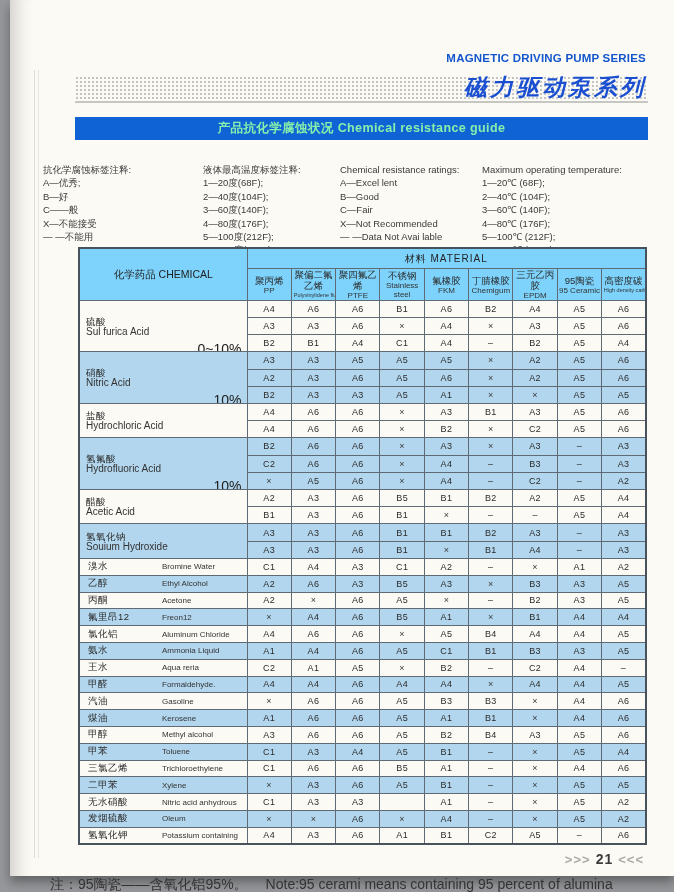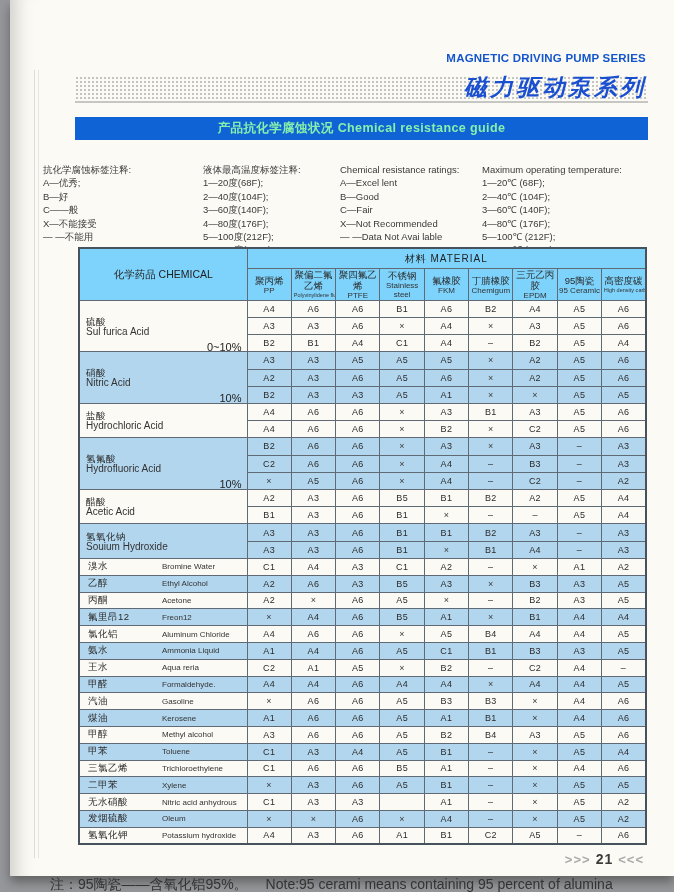--- a/index.html
+++ b/index.html
@@ -67,21 +67,21 @@
   thead tr.mats{height:32px;}
   tbody tr{height:16.8px;}
   tbody tr.band-blue td{background:#b2d6ee;}
   tbody tr.band-white td{background:#fbfaf5;}
   td.chem-cell{text-align:left;padding:0;}
   .cc-wrap{display:flex;width:100%;}
   .cc-name{flex:1;display:flex;flex-direction:column;justify-content:center;padding-left:6px;min-width:0;}
   .cc-name .zh{font-size:9.5px;line-height:11px;letter-spacing:.5px;}
   .cc-name .en{font-size:10px;line-height:10px;color:#333;}
   .cc-pcts{display:flex;flex-direction:column;width:58px;}
-  .cc-pcts .pct{flex:1;display:flex;align-items:center;justify-content:flex-end;padding-right:5px;font-size:11px;color:#222;margin-top:40px;}
+  .cc-pcts .pct{flex:1;display:flex;align-items:center;justify-content:flex-end;padding-right:5px;font-size:14px;color:#222;margin-top:40px;}
   .cc-single{display:flex;align-items:center;padding-left:8px;}
   .cc-single .zh{width:74px;font-size:9.5px;letter-spacing:.5px;flex:none;}
   .cc-single .en{font-size:8px;color:#333;white-space:nowrap;}
   td.val{font-size:9px;letter-spacing:.4px;}
   td.val.x{font-size:9px;color:#3c3c3c;}
   
   .foot-note{
     position:absolute;left:40px;top:876px;font-size:14px;color:#333;
   }
   .foot-note .en{margin-left:18px;}
@@ -709,21 +709,21 @@
             <td class="val">A4</td>
             <td class="val">–</td>
             <td class="val x">×</td>
             <td class="val">A5</td>
             <td class="val">A2</td>
           </tr>
           <tr class="band-white">
             <td class="chem-cell" rowspan="1">
               <div class="cc-single">
                 <span class="zh">氢氧化钾</span>
-                <span class="en">Potassium hydroxide</span>
+                <span class="en">Potassium containing</span>
               </div>
             </td>
             <td class="val">A4</td>
             <td class="val">A3</td>
             <td class="val">A6</td>
             <td class="val">A1</td>
             <td class="val">B1</td>
             <td class="val">C2</td>
             <td class="val">A5</td>
             <td class="val">–</td>

